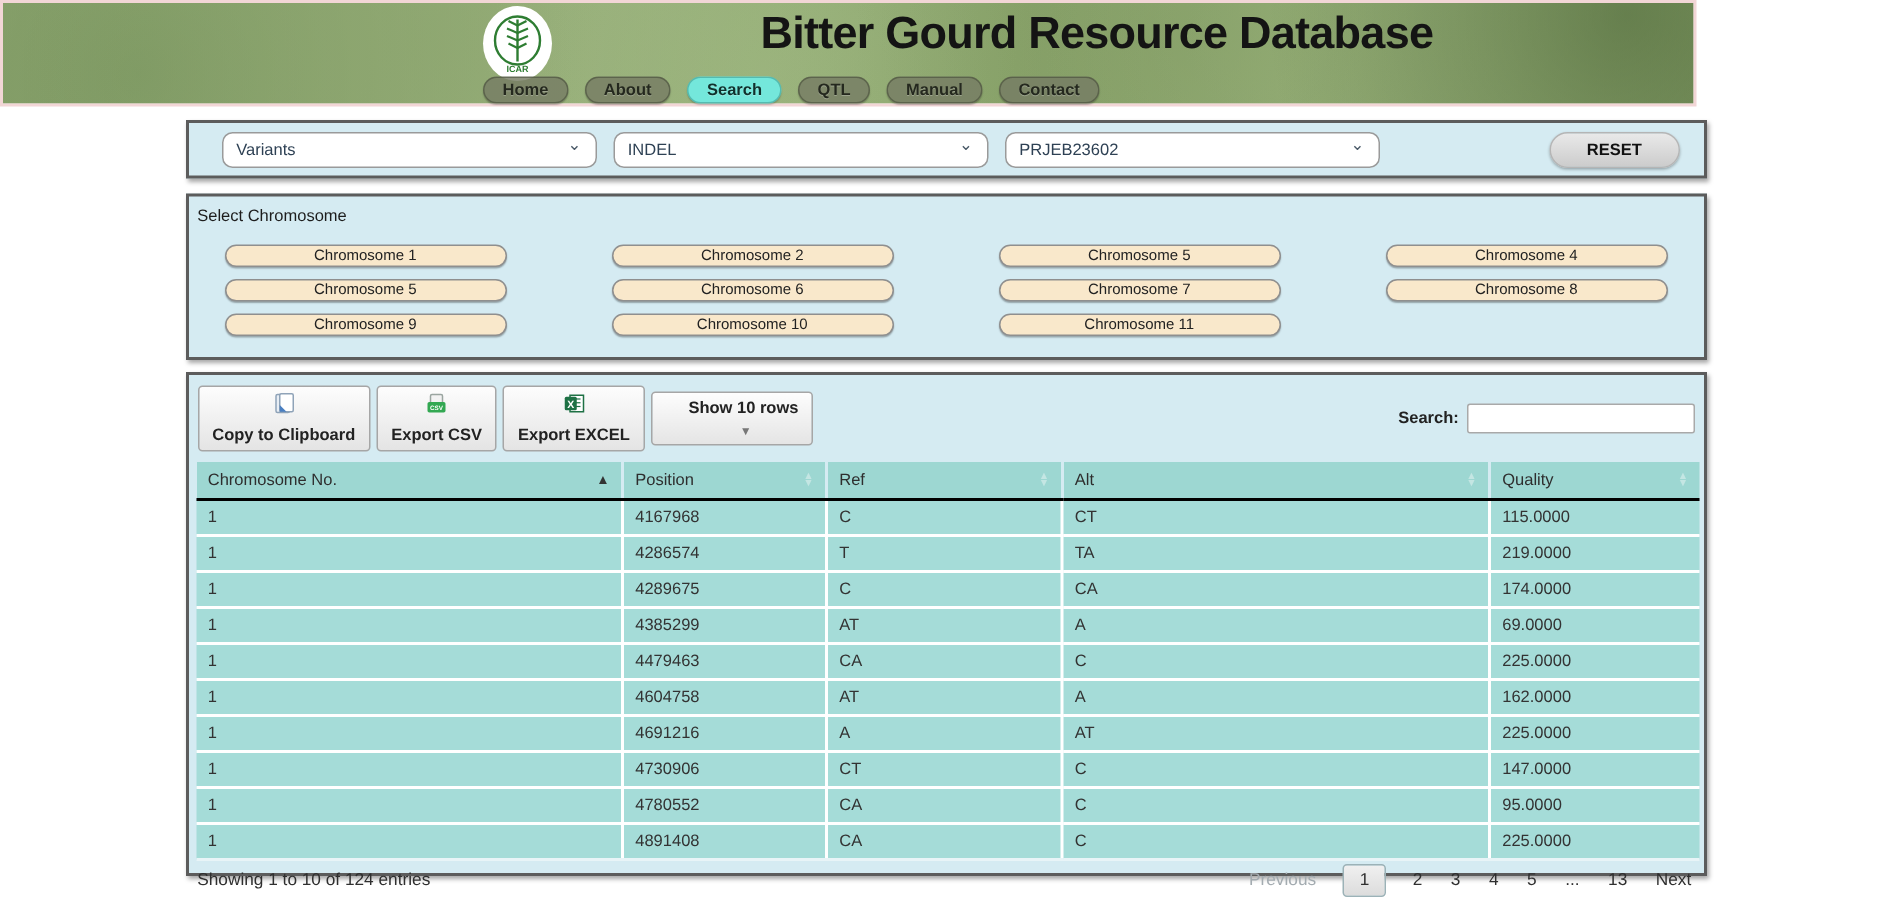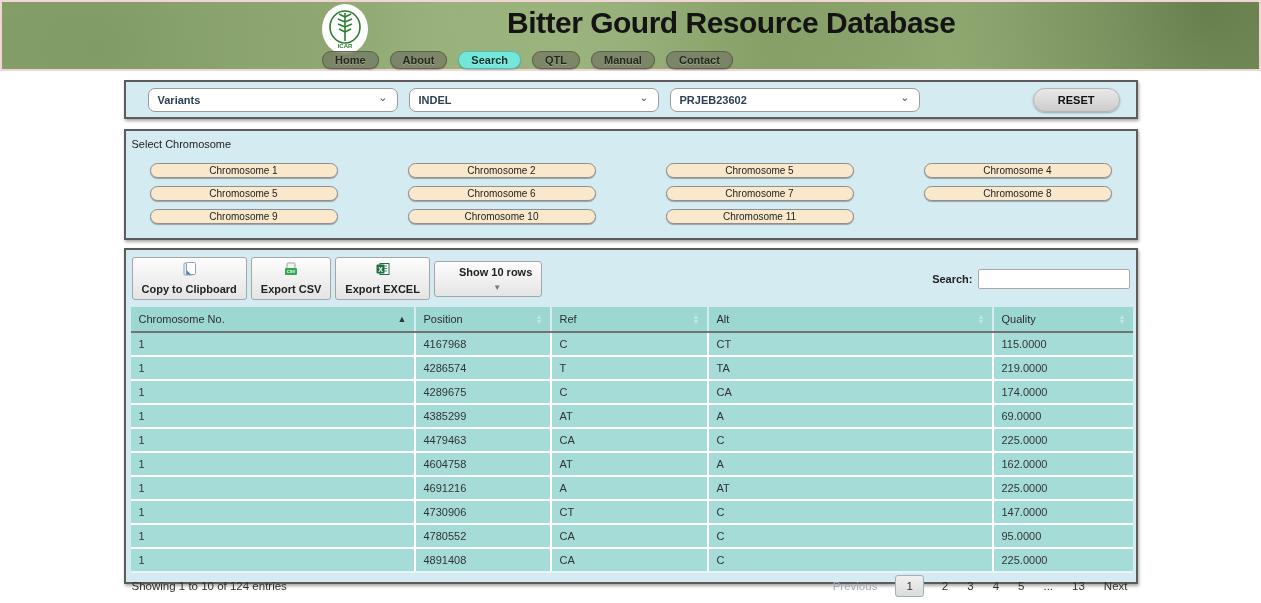--- a/index.html
+++ b/index.html
@@ -5,21 +5,21 @@
   * { box-sizing: border-box; margin: 0; padding: 0; }
   html, body {
     width: 1261px; height: 603px; overflow: hidden;
     background: #ffffff;
     font-family: "Liberation Sans", sans-serif;
   }
 
   
   .site-header {
     position: relative;
-    width: 1261px; height: 71px;
+    width: 1131px; height: 71px;
     border: 2px solid #f2d6d6;
     background:
       radial-gradient(circle at 96% 12%, rgba(70,95,50,.55), transparent 22%),
       radial-gradient(circle at 88% 60%, rgba(150,175,120,.8), transparent 30%),
       radial-gradient(circle at 70% 30%, rgba(125,150,95,.6), transparent 28%),
       radial-gradient(circle at 45% 75%, rgba(160,185,130,.55), transparent 30%),
       radial-gradient(circle at 25% 35%, rgba(140,165,110,.6), transparent 32%),
       radial-gradient(circle at 8% 70%, rgba(110,140,85,.6), transparent 28%),
       linear-gradient(100deg, #93aa75 0%, #9eb581 35%, #8aa46b 60%, #97b078 80%, #7d9760 100%);
   }
@@ -65,21 +65,21 @@
     display: flex; align-items: center;
     padding: 0 12px 0 22px; gap: 11px;
   }
   .select-box {
     width: 250px; height: 24px;
     background: #ffffff;
     border: 1px solid #9a9a9a; border-radius: 7px;
     display: flex; align-items: center; justify-content: space-between;
     padding: 0 9px; cursor: pointer;
   }
-  .select-value { font-size: 11px; font-weight: 700; color: #2e4154; text-align: center; }
+  .select-value { font-size: 11px; font-weight: 400; color: #2e4154; text-align: center; }
   .select-caret { font-size: 11px; color: #4a5a68; line-height: 1; margin-top: -4px; }
   .reset-btn {
     margin-left: auto; margin-right: 4px;
     padding: 5px 24px;
     background: linear-gradient(#e9e9e9, #cccccc);
     border: 1px solid #b5b5b5; border-radius: 13px;
     font-size: 11px; font-weight: 700; color: #111;
     box-shadow: 0 1px 2px rgba(0,0,0,.3); cursor: pointer;
   }
 
@@ -117,21 +117,21 @@
     border: 1px solid #a9a9a9; border-radius: 2px;
     background: #fff; font-size: 11px; padding: 0 5px;
     font-family: "Liberation Sans", sans-serif;
   }
 
   table.data-grid { border-collapse: collapse; width: 1002px; }
   .data-grid th {
     background: #9dd7d2; height: 25px;
     font-size: 11px; font-weight: 400; color: #2e2e2e;
     text-align: left; padding: 4px 8px;
-    border-right: 2px solid #d5ebf2; border-bottom: 2px solid #737373;
+    border-right: 2px solid #d5ebf2; border-bottom: 2px solid #000000;
     cursor: pointer; position: relative;
   }
   .data-grid th:last-child { border-right: none; }
   .sort-glyph { position: absolute; right: 7px; top: 50%; transform: translateY(-50%); line-height: 1; }
   .sort-asc { font-size: 9px; color: #333; }
   .sort-none { display: flex; flex-direction: column; gap: 0; color: #c4e6e3; font-size: 7px; }
   .data-grid td {
     background: #a5dcd8; height: 24px;
     font-size: 11px; color: #333;
     padding: 0 8px;

